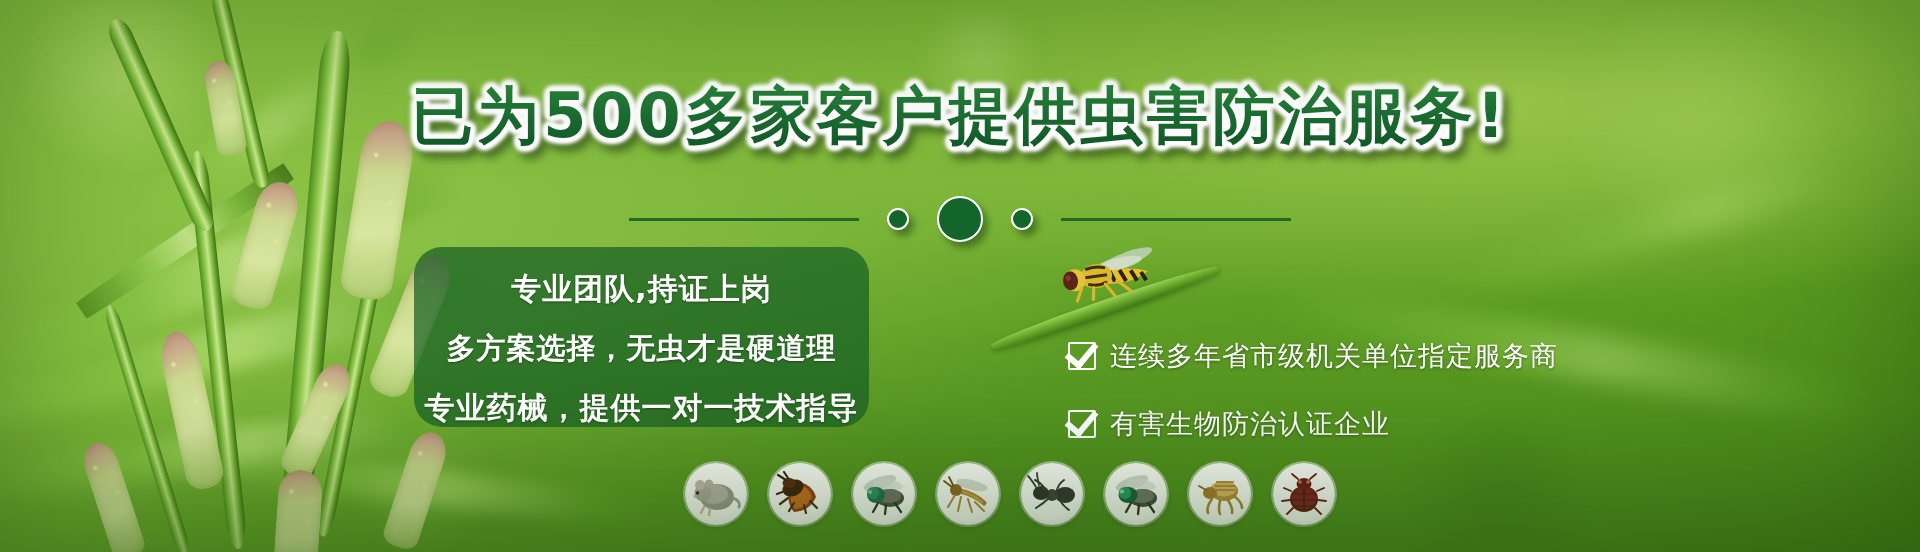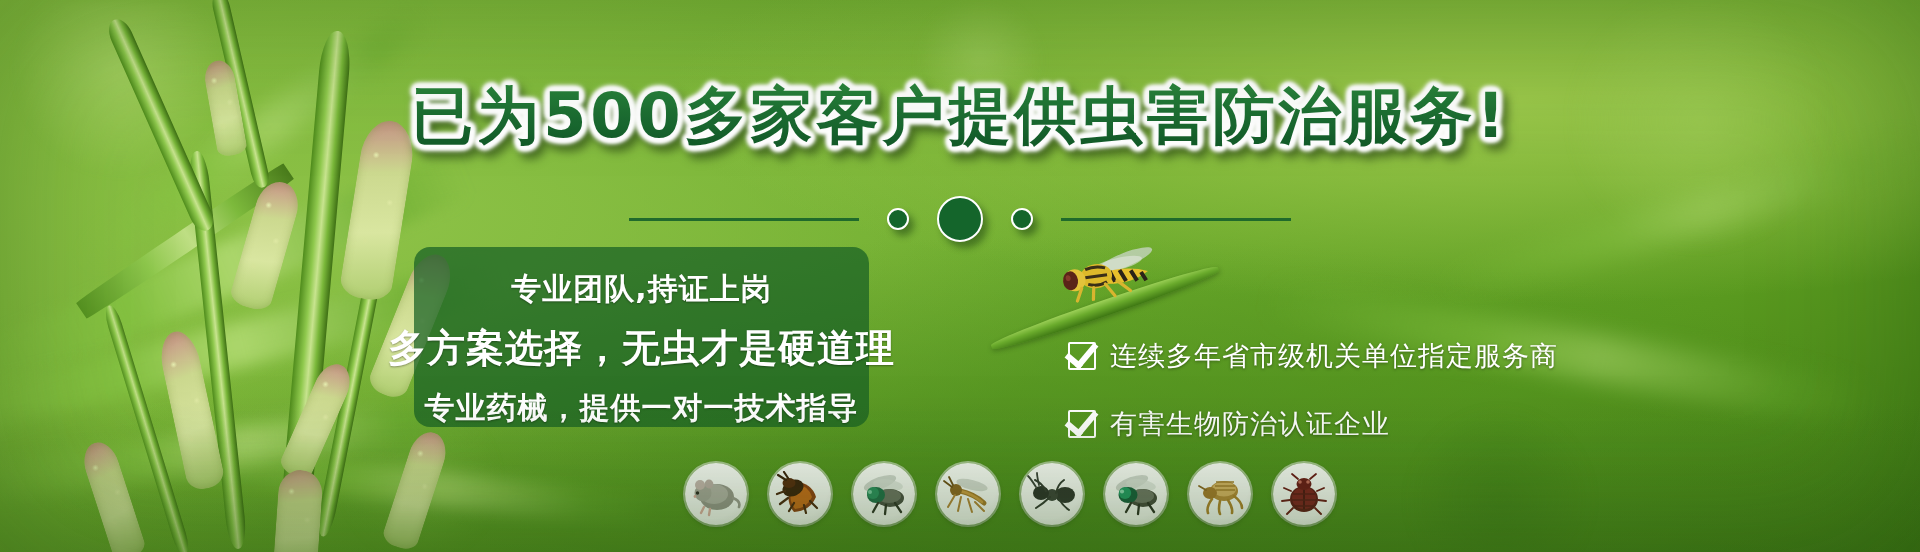--- a/index.html
+++ b/index.html
@@ -135,37 +135,37 @@
   }
   .divider .dot.small { width:22px; height:22px; }
   .divider .dot.big   { width:46px; height:46px; }
 
   
   .panel {
     position:absolute;
     left:414px; top:247px;
     width:455px; height:180px;
     background:rgba(22,96,36,.72);
-    border-radius:16px;
+    border-radius:28px;
     padding:14px 20px 0;
     display:flex;
     flex-direction:column;
     align-items:center;
     justify-content:flex-start;
     gap:2px;
   }
   .panel .line {
     color:#ffffff;
     font-family:"DejaVu Sans", sans-serif;
     font-weight:bold;
     white-space:nowrap;
     text-shadow:0 1px 2px rgba(0,0,0,.35);
   }
   .panel .l1 { font-size:30px; line-height:56px; letter-spacing:1px; }
-  .panel .l2 { font-size:38px; line-height:58px; letter-spacing:1px; }
+  .panel .l2 { font-size:29px; line-height:58px; letter-spacing:1px; }
   .panel .l3 { font-size:30px; line-height:58px; letter-spacing:1px; }
 
   
   .fly-stem {
     position:absolute;
     left:985px; top:300px;
     width:240px; height:16px;
     transform:rotate(-19deg);
     border-radius:50% / 40%;
     background:linear-gradient(180deg, #9fd25a, #6aab2c 45%, #3c7512);

